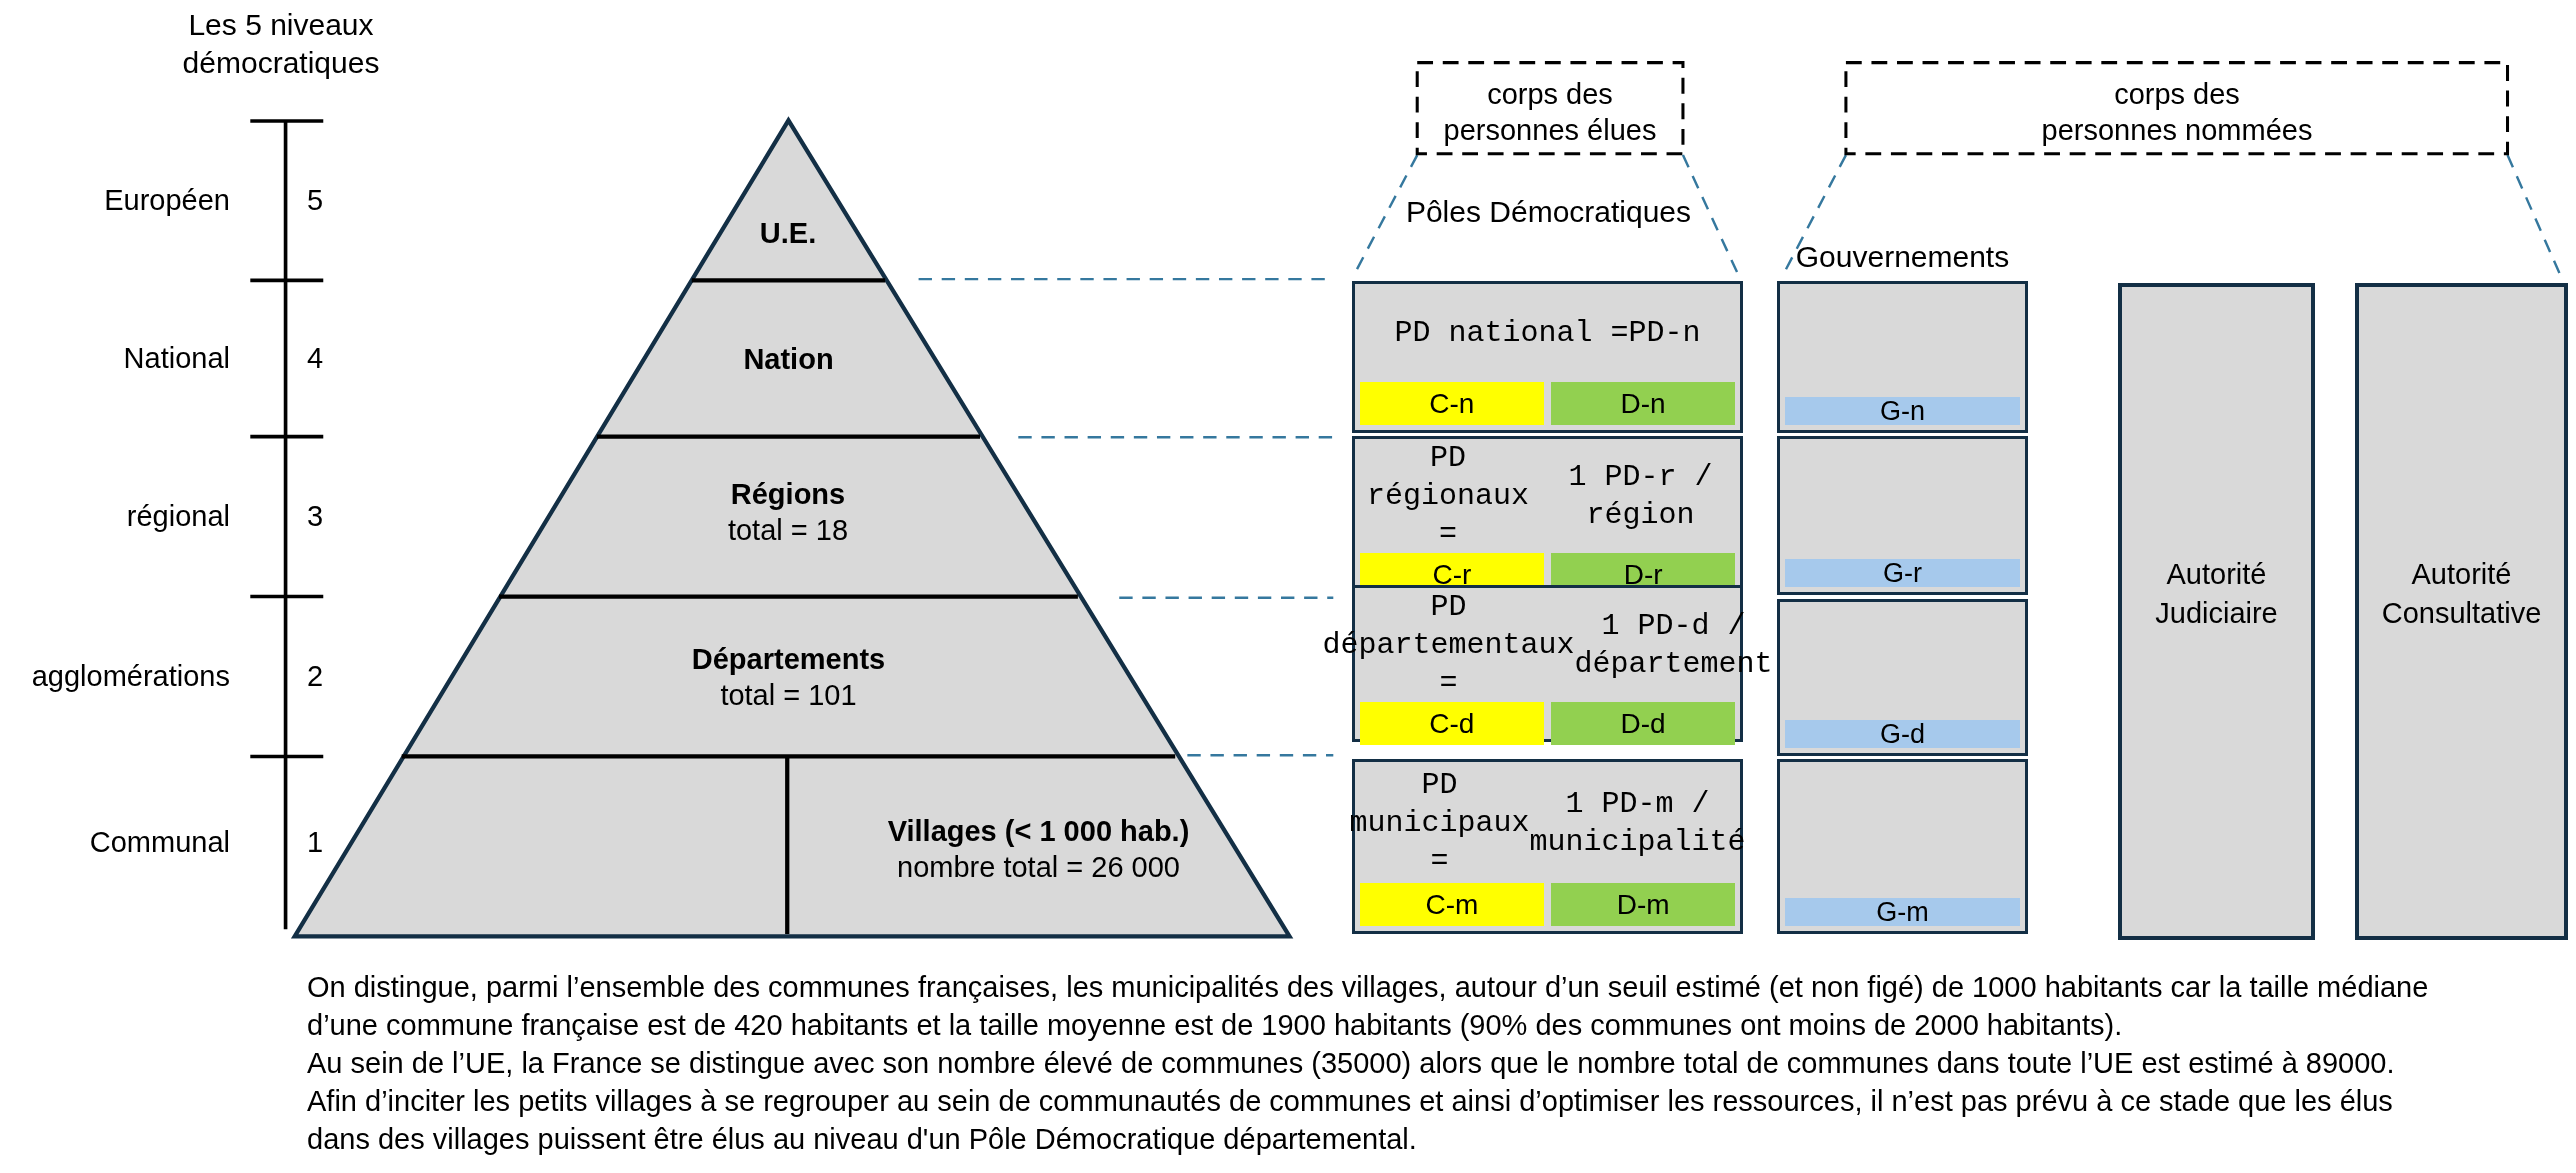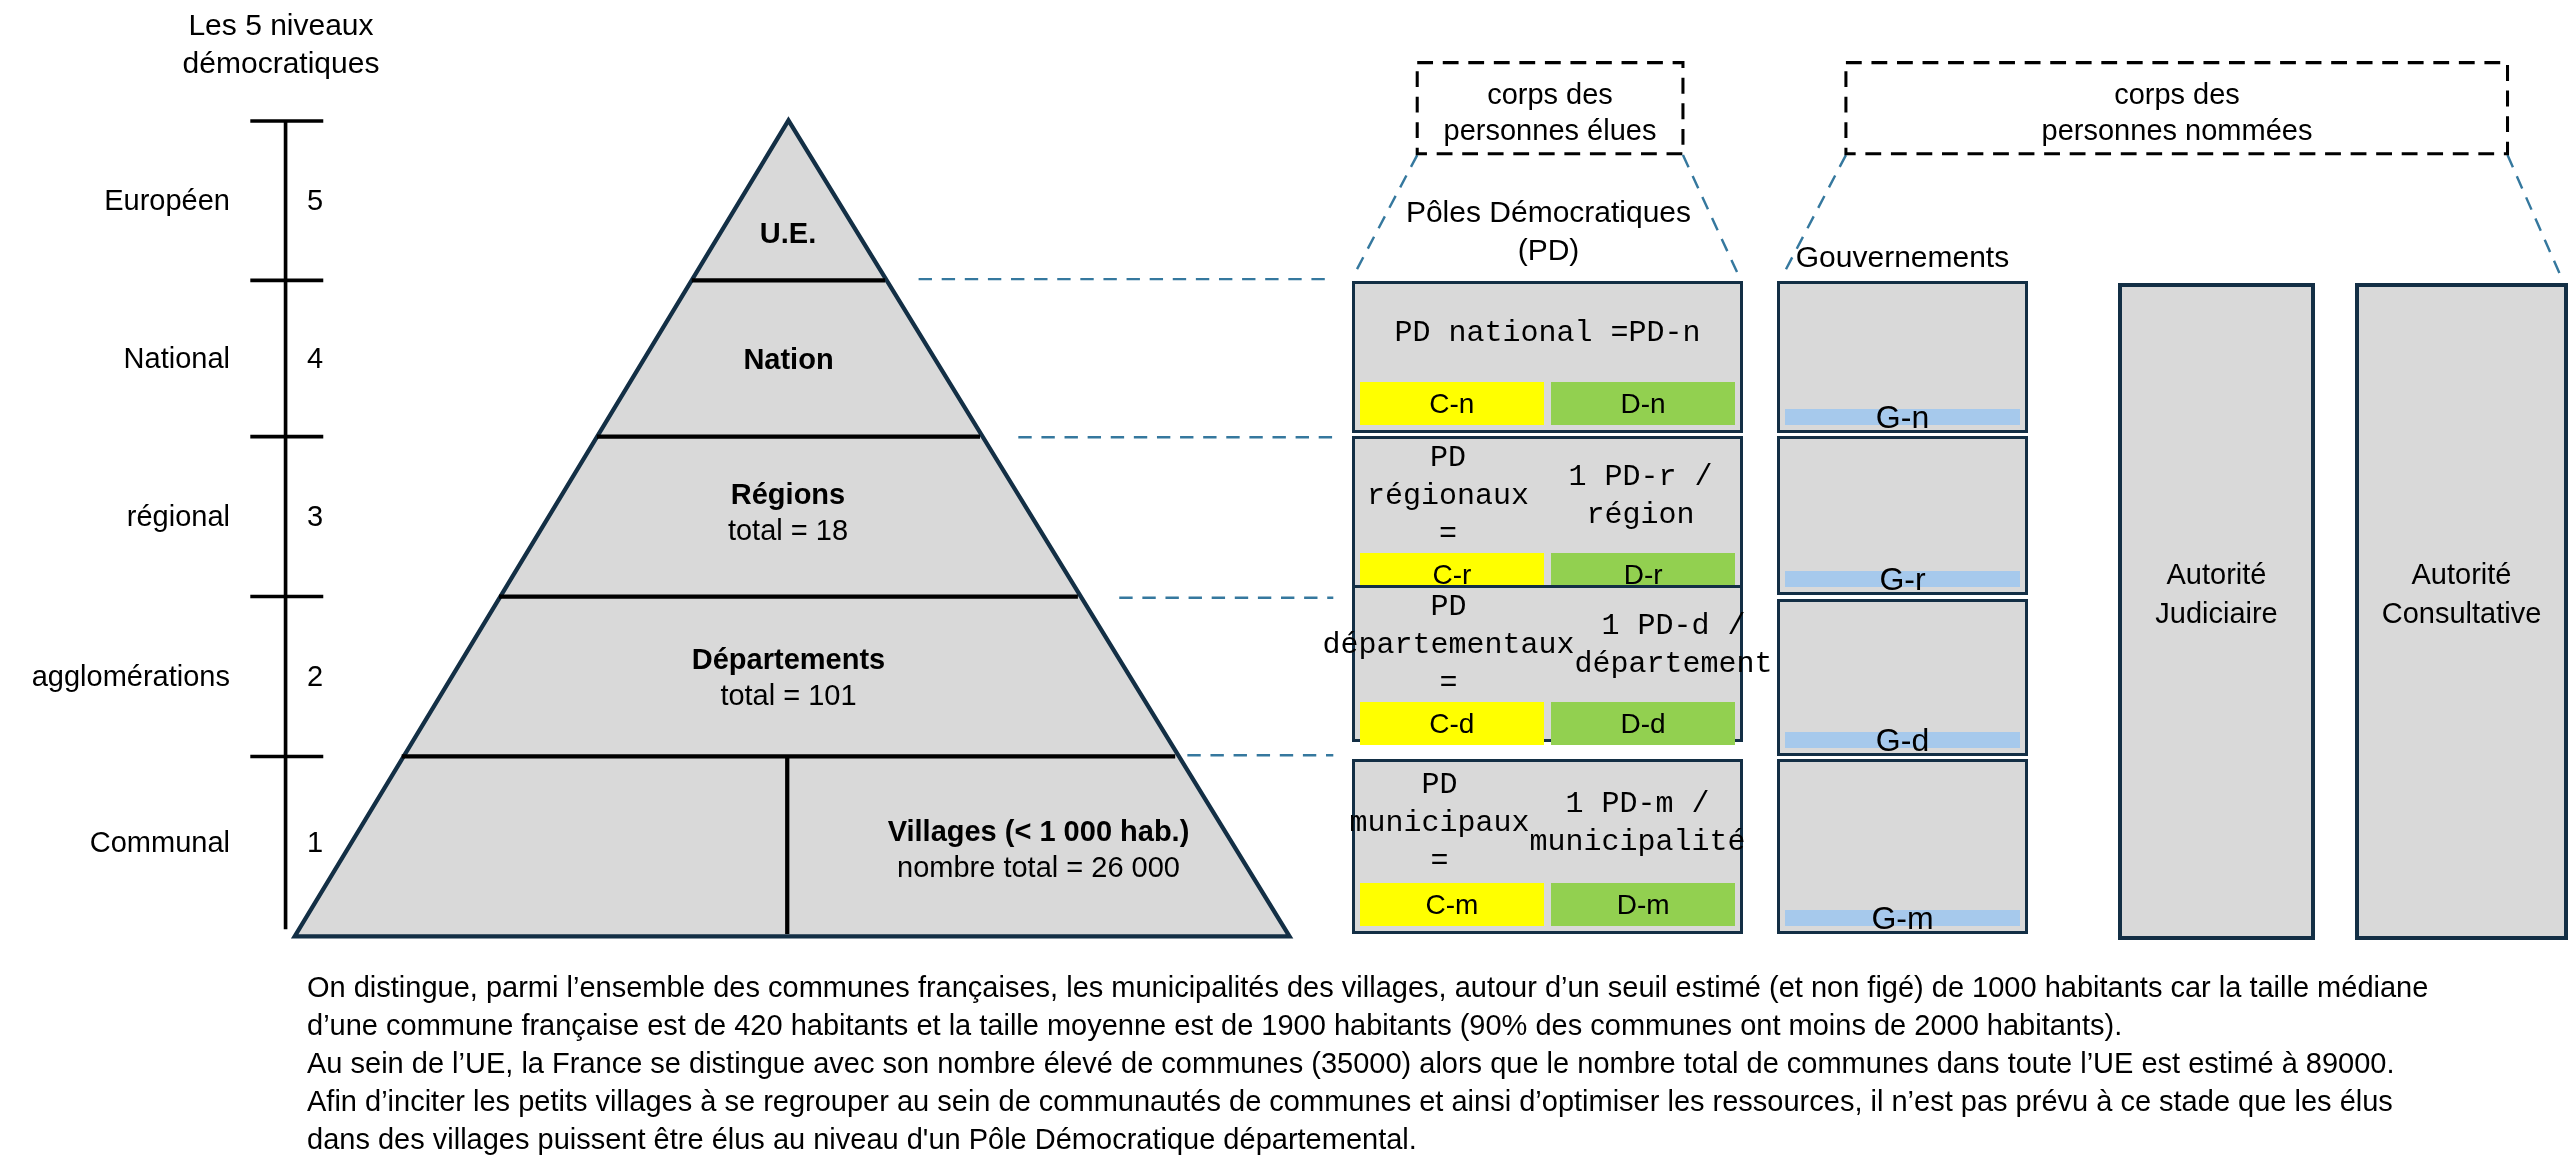--- a/index.html
+++ b/index.html
@@ -12,22 +12,22 @@
   .t48{font-size:29px;line-height:36px;}
   .t50{font-size:30px;line-height:38px;}
   .colbox{position:absolute;background:#D9D9D9;border:3.6px solid #132F45;box-sizing:border-box;
           display:flex;flex-direction:column;}
   .colbox .body{flex:1;display:flex;flex-direction:row;align-items:center;justify-content:center;
           font-size:30px;line-height:38px;text-align:center;font-family:Liberation Mono, monospace;}
   .strips{display:flex;gap:7.3px;margin:0 4.9px 4.9px 4.9px;height:43px;flex:0 0 auto;}
   .strip{flex:1;display:flex;align-items:center;justify-content:center;font-size:28px;}
   .strip-yellow{background:#FFFF00;}
   .strip-green{background:#92D050;}
-  .strip-blue{background:#A6C9EC;margin:0 4.9px 4.9px 4.9px;height:16px;flex:0 0 auto;
-          display:flex;align-items:center;justify-content:center;font-size:32px;}
+  .strip-blue{background:#A6C9EC;margin:0 4.9px 4.9px 4.9px;height:28px;flex:0 0 auto;
+          display:flex;align-items:center;justify-content:center;font-size:27px;}
   .authbox{position:absolute;background:#D9D9D9;border:4.3px solid #132F45;box-sizing:border-box;
           display:flex;align-items:center;justify-content:center;text-align:center;
           font-size:29px;line-height:39px;padding-bottom:36px;}
   .foot{font-size:29px;line-height:38px;white-space:nowrap;}
 </style>
 </head>
 <body>
 
 <div class="stage">
 
@@ -105,21 +105,20 @@
     <div>corps des</div>
     <div>personnes élues</div>
   </div>
   <div class="abs center t48" style="left:1846px;top:76px;width:662px;">
     <div>corps des</div>
     <div>personnes nommées</div>
   </div>
 
   <div class="abs center t50" style="left:1369px;top:193px;width:359px;">
     <div>Pôles Démocratiques</div>
-    <div>(PD)</div>
   </div>
   <div class="abs center t50" style="left:1781px;top:238px;width:243px;">Gouvernements</div>
 
   <div class="colbox" style="left:1352px;top:281px;width:391px;height:152px;">
     <div class="body">
       <div>PD national =</div>
       <div>PD-n</div>
     </div>
     <div class="strips">
       <div class="strip strip-yellow">C-n</div>

